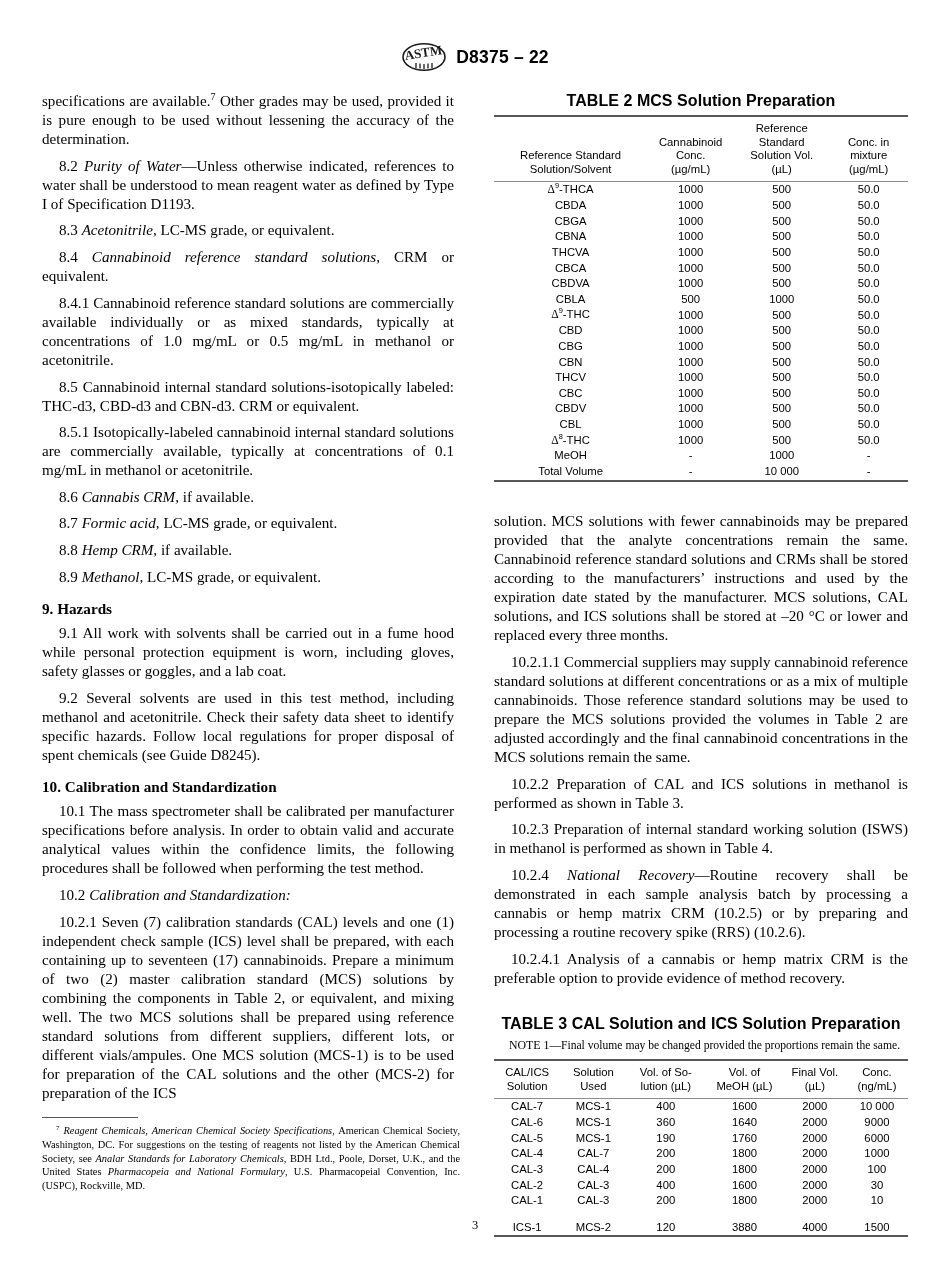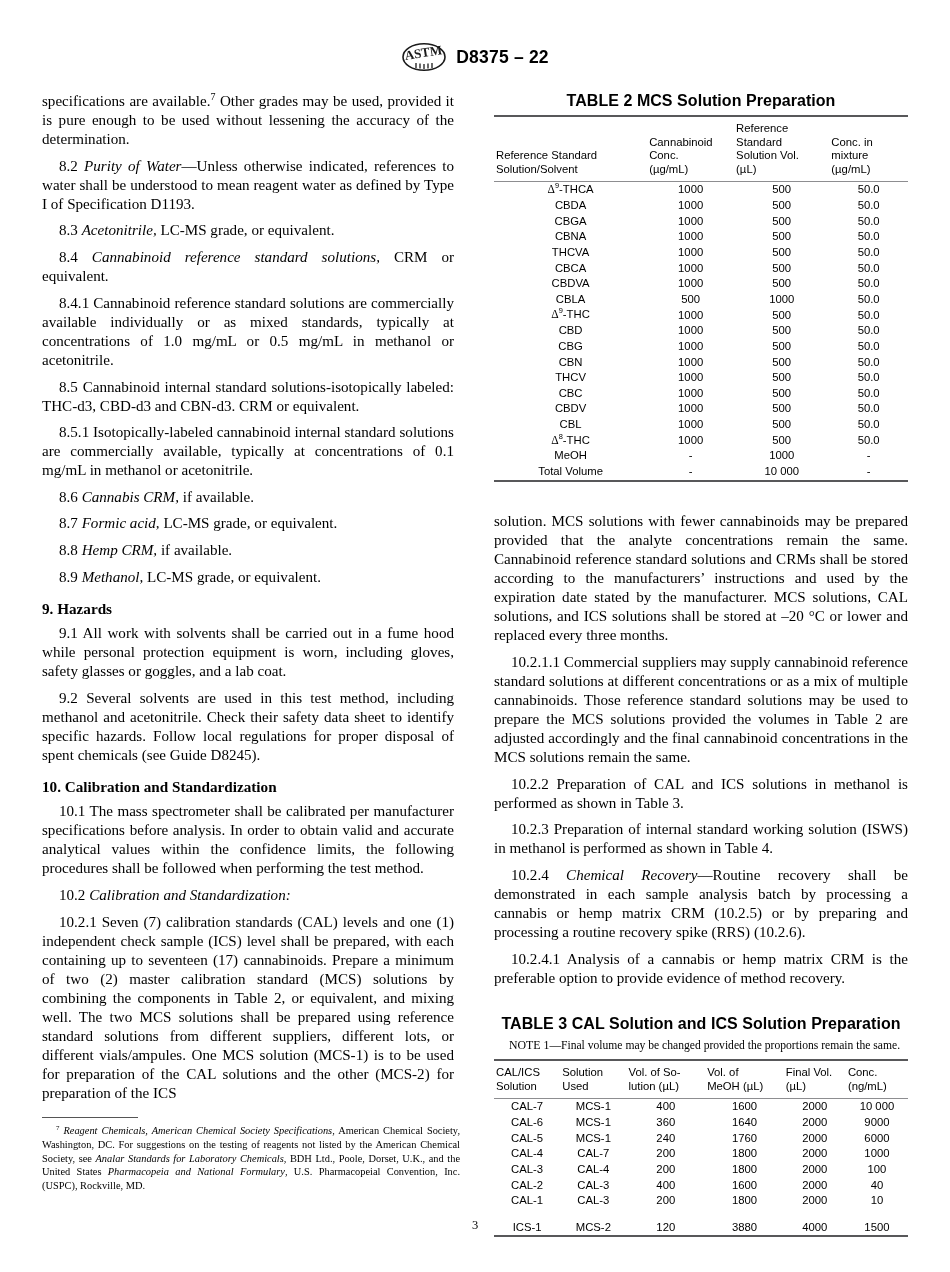--- a/index.html
+++ b/index.html
@@ -112,21 +112,21 @@
     width: 100%;
     border-collapse: collapse;
     font-family: "Liberation Sans", sans-serif;
     font-size: 11.3px;
   }
   table.data .top-rule td { border-top: 2.5px solid #58585a; padding: 0; height: 0; font-size: 0; }
   table.data .mid-rule td { border-top: 1.6px solid #8d8d90; padding: 0; height: 0; font-size: 0; }
   table.data .bot-rule td { border-top: 2.5px solid #58585a; padding: 0; height: 0; font-size: 0; }
   table.data th {
     font-weight: normal;
-    text-align: left;
+    text-align: center;
     vertical-align: bottom;
     padding: 5px 2px 5px 2px;
     line-height: 1.2;
   }
   table.data td.c {
     text-align: center;
     padding: 1.15px 2px;
     line-height: 1.18;
     white-space: nowrap;
   }
@@ -358,21 +358,21 @@
         </tbody>
       </table>
     </div>
 
     <div class="spacer-after-table"></div>
 
     <p class="para">solution. MCS solutions with fewer cannabinoids may be prepared provided that the analyte concentrations remain the same. Cannabinoid reference standard solutions and CRMs shall be stored according to the manufacturers’ instructions and used by the expiration date stated by the manufacturer. MCS solutions, CAL solutions, and ICS solutions shall be stored at –20 °C or lower and replaced every three months.</p>
     <p class="para indent tight">10.2.1.1 Commercial suppliers may supply cannabinoid reference standard solutions at different concentrations or as a mix of multiple cannabinoids. Those reference standard solutions may be used to prepare the MCS solutions provided the volumes in <span class="ref">Table 2</span> are adjusted accordingly and the final cannabinoid concentrations in the MCS solutions remain the same.</p>
     <p class="para indent tight">10.2.2 Preparation of CAL and ICS solutions in methanol is performed as shown in <span class="ref">Table 3</span>.</p>
     <p class="para indent tight">10.2.3 Preparation of internal standard working solution (ISWS) in methanol is performed as shown in <span class="ref">Table 4</span>.</p>
-    <p class="para indent tight">10.2.4 <i>Chemical Recovery</i>—Routine recovery shall be demonstrated in each sample analysis batch by processing a cannabis or hemp matrix CRM (<span class="ref">10.2.5</span>) or by preparing and processing a routine recovery spike (RRS) (<span class="ref">10.2.6</span>).</p>
+    <p class="para indent tight">10.2.4 <i>National Recovery</i>—Routine recovery shall be demonstrated in each sample analysis batch by processing a cannabis or hemp matrix CRM (<span class="ref">10.2.5</span>) or by preparing and processing a routine recovery spike (RRS) (<span class="ref">10.2.6</span>).</p>
     <p class="para indent tight">10.2.4.1 Analysis of a cannabis or hemp matrix CRM is the preferable option to provide evidence of method recovery.</p>
 
     <div style="height:27px"></div>
 
     <div class="tbl-block">
       <div class="tbl-caption">TABLE 3 CAL Solution and ICS Solution Preparation</div>
       <p class="tbl-note"><span class="nt">NOTE 1</span><span>—Final volume may be changed provided the proportions remain the same.</span></p>
       <table class="data t3">
         <colgroup>
             <col class="d1">
@@ -411,21 +411,21 @@
               <td class="c">CAL-6</td>
               <td class="c">MCS-1</td>
               <td class="c">360</td>
               <td class="c">1640</td>
               <td class="c">2000</td>
               <td class="c">9000</td>
             </tr>
             <tr>
               <td class="c">CAL-5</td>
               <td class="c">MCS-1</td>
-              <td class="c">240</td>
+              <td class="c">190</td>
               <td class="c">1760</td>
               <td class="c">2000</td>
               <td class="c">6000</td>
             </tr>
             <tr>
               <td class="c">CAL-4</td>
               <td class="c">CAL-7</td>
               <td class="c">200</td>
               <td class="c">1800</td>
               <td class="c">2000</td>
@@ -438,21 +438,21 @@
               <td class="c">1800</td>
               <td class="c">2000</td>
               <td class="c">100</td>
             </tr>
             <tr>
               <td class="c">CAL-2</td>
               <td class="c">CAL-3</td>
               <td class="c">400</td>
               <td class="c">1600</td>
               <td class="c">2000</td>
-              <td class="c">40</td>
+              <td class="c">30</td>
             </tr>
             <tr>
               <td class="c">CAL-1</td>
               <td class="c">CAL-3</td>
               <td class="c">200</td>
               <td class="c">1800</td>
               <td class="c">2000</td>
               <td class="c">10</td>
             </tr>
             <tr class="gap">

